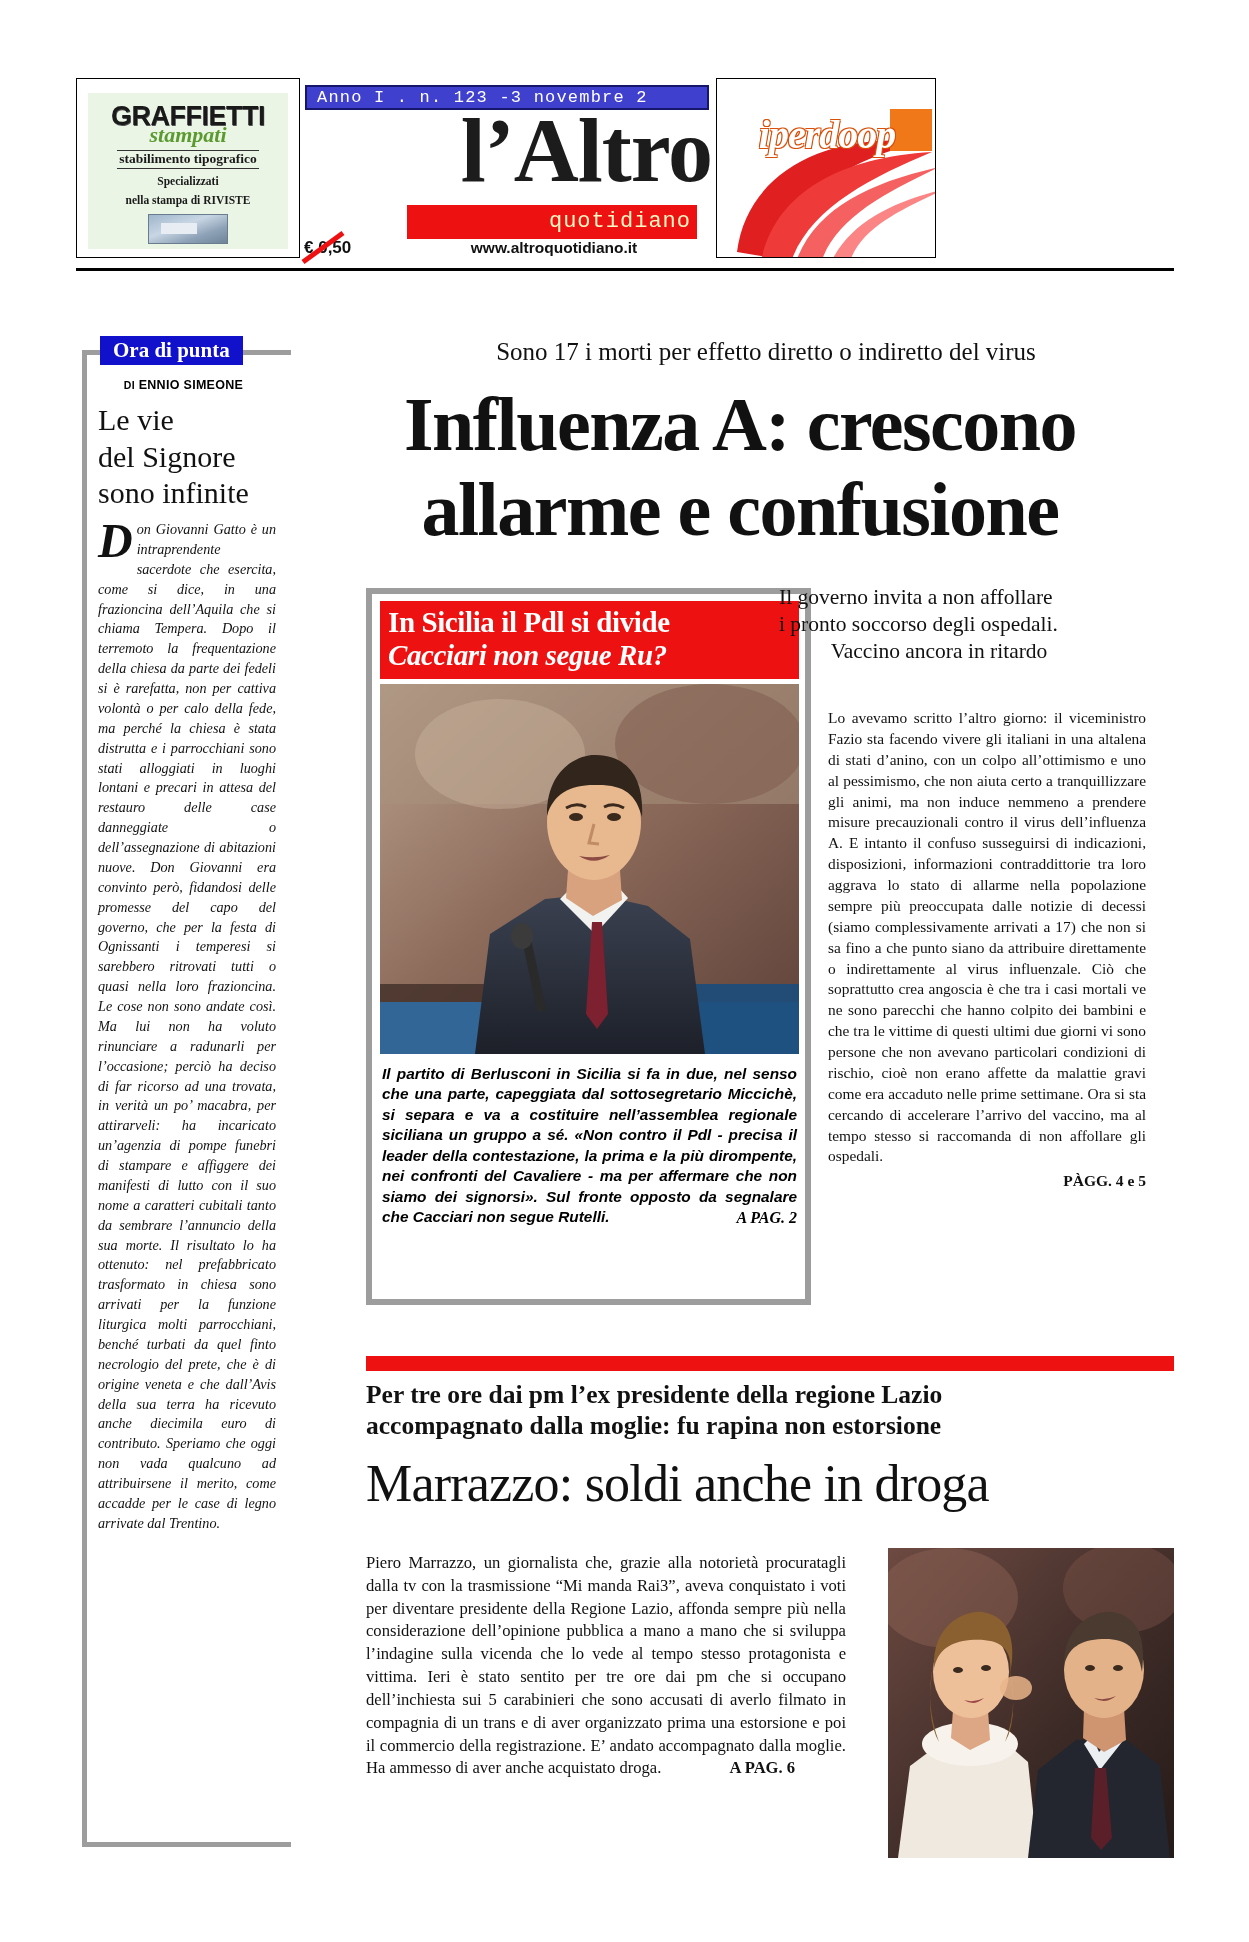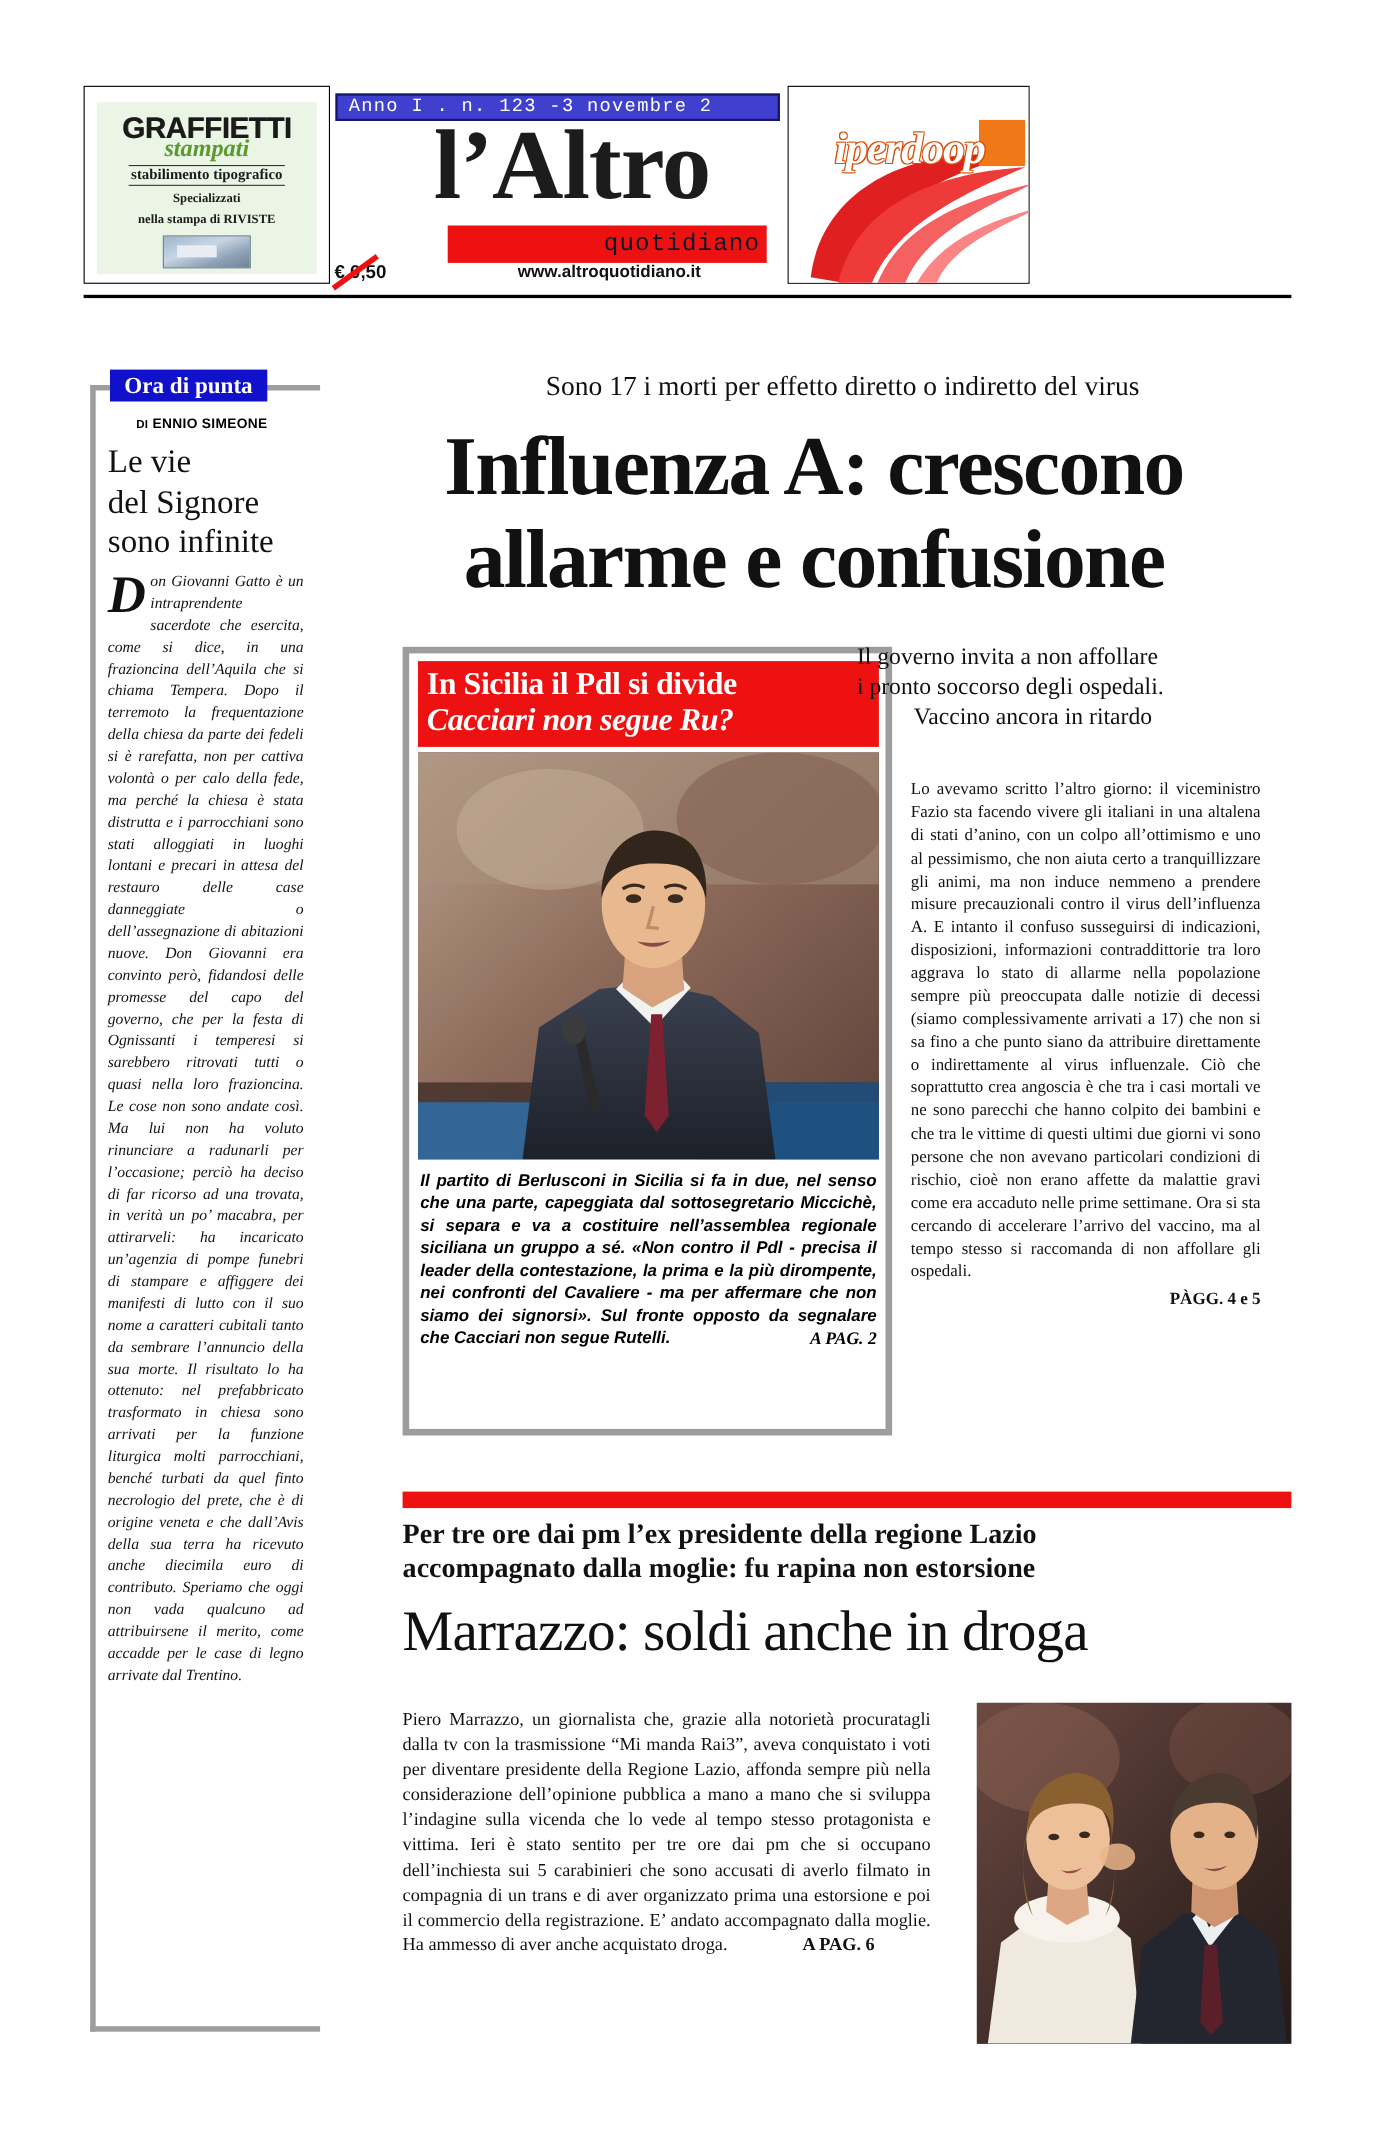--- a/index.html
+++ b/index.html
@@ -117,40 +117,40 @@
     font-family: "Liberation Mono", monospace;
     font-size: 17px;
     color: #fff;
     line-height: 21px;
     padding-left: 10px;
     letter-spacing: 1.2px;
     display: block;
   }
   .logo {
     position: absolute;
-    left: 12px; top: 28px;
+    left: 0; top: 28px;
     width: 408px;
-    text-align: center;
+    text-align: right;
     font-family: "Liberation Serif", serif;
     font-weight: bold;
     font-size: 90px;
     line-height: 1;
     color: #1c1c1c;
     letter-spacing: -1px;
   }
   .quotidiano {
     position: absolute;
     left: 103px; top: 127px;
     width: 290px; height: 34px;
     background: #ee1111;
   }
   .quotidiano span {
     font-family: "Liberation Mono", monospace;
     font-size: 22px;
-    color: #0f172a;
+    color: #fef9c3;
     line-height: 34px;
     display: block;
     text-align: right;
     padding-right: 6px;
     letter-spacing: 1px;
   }
   .price {
     position: absolute;
     left: 0px; top: 160px;
     font-family: "Liberation Sans", sans-serif;

